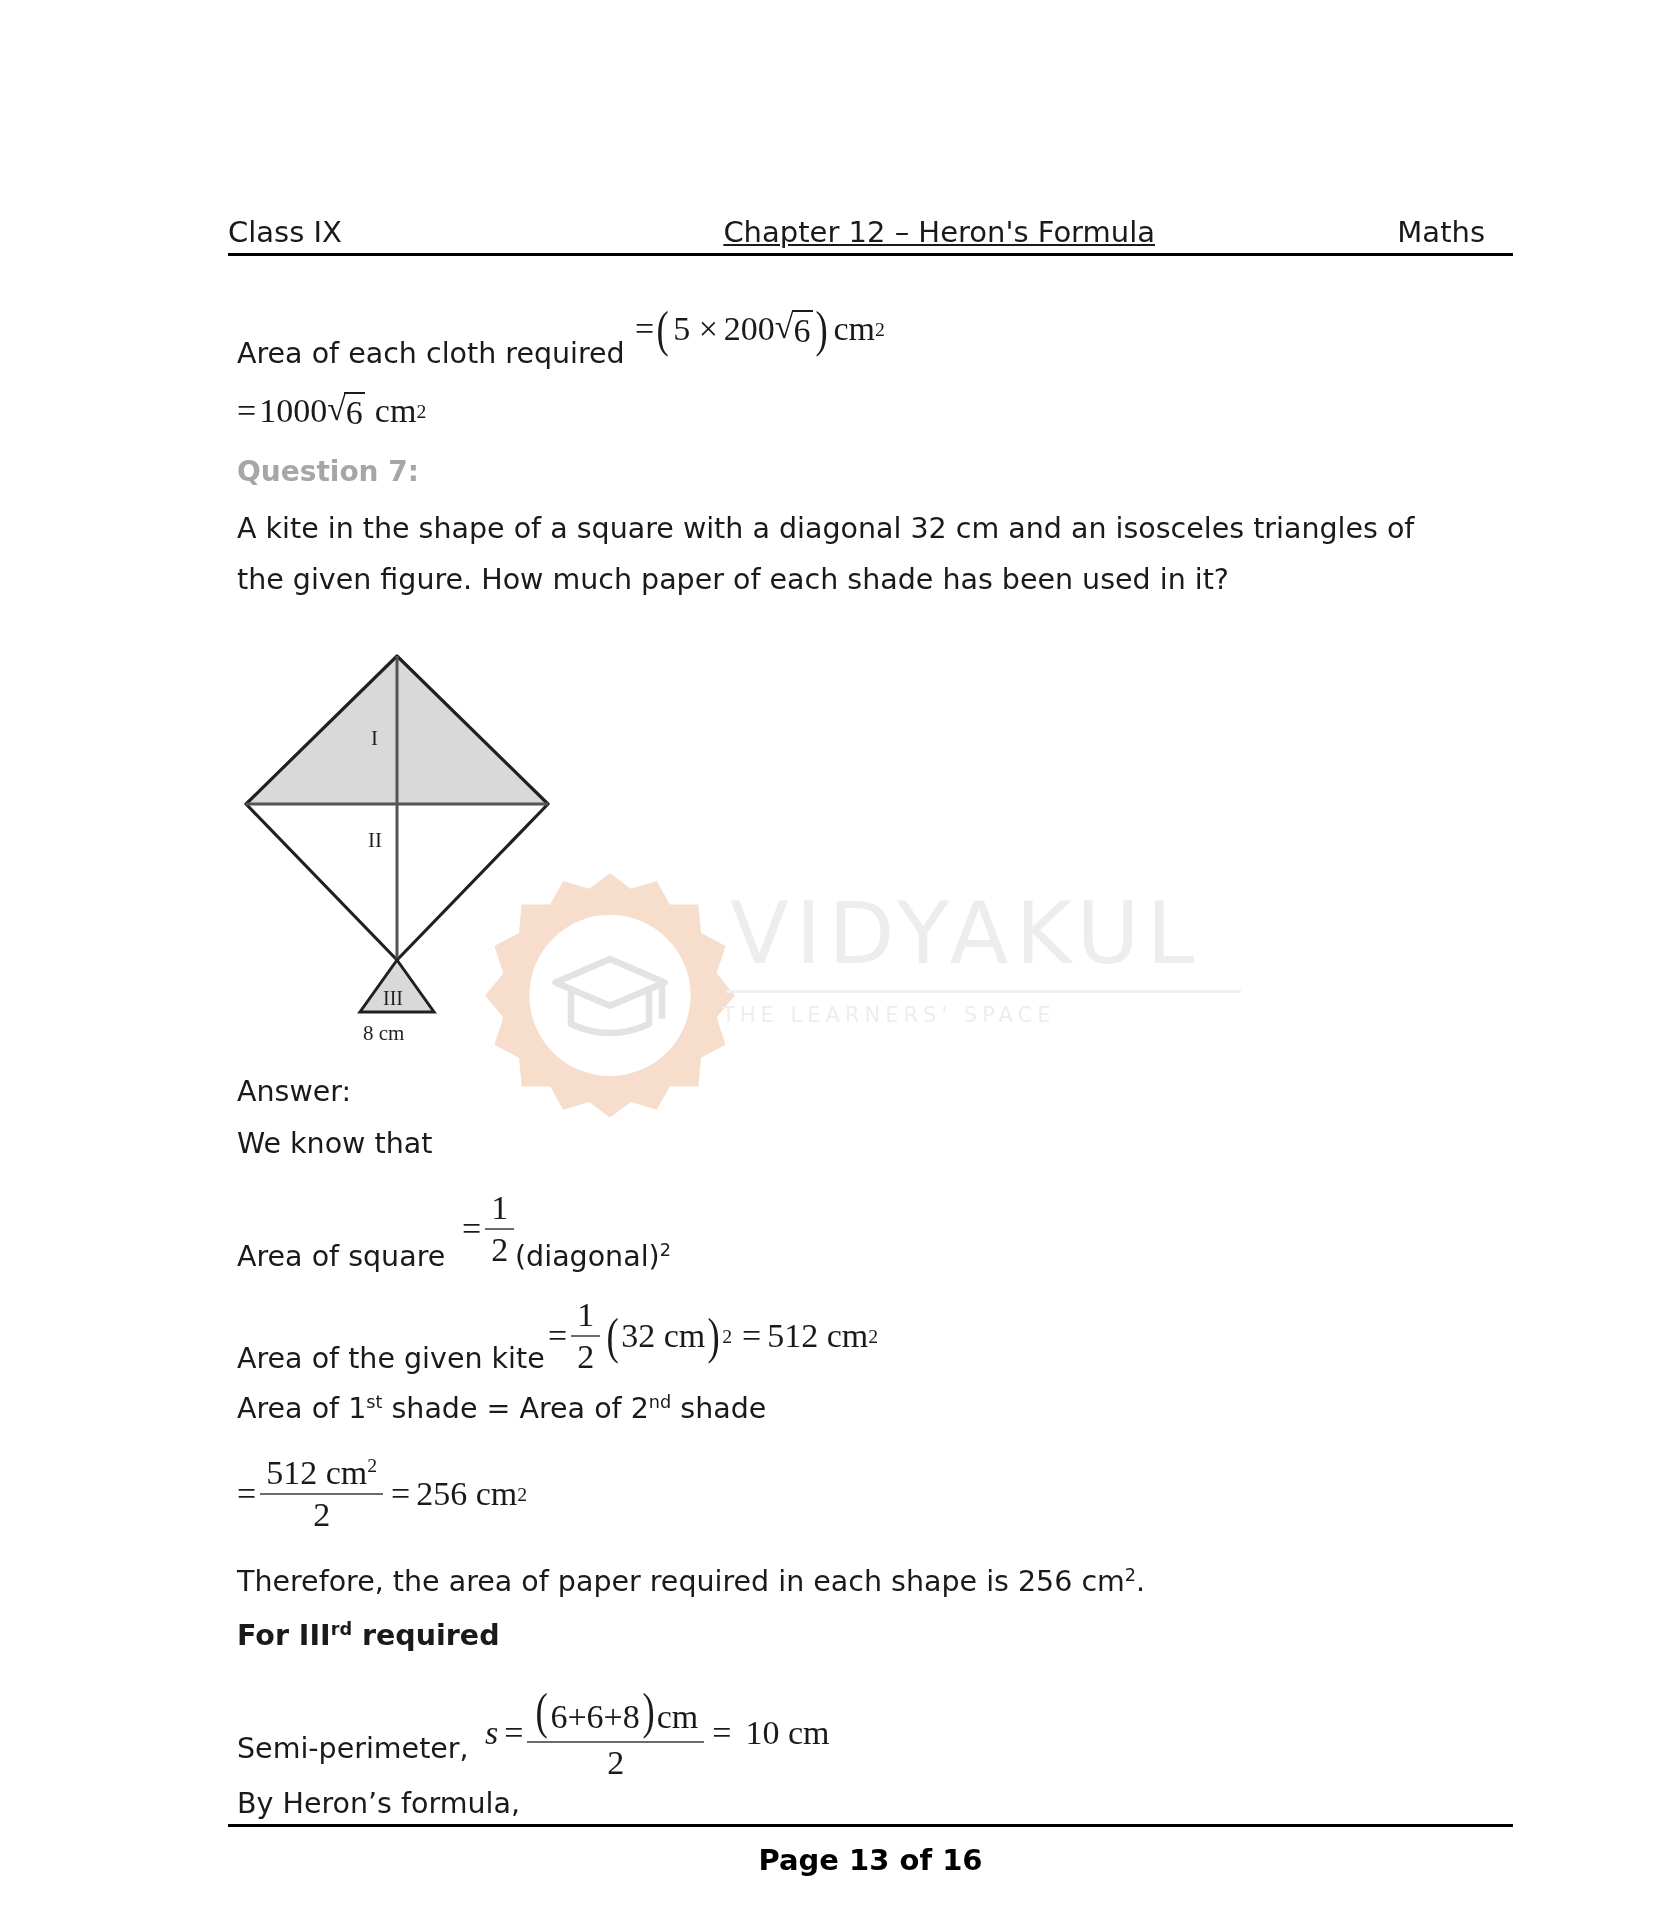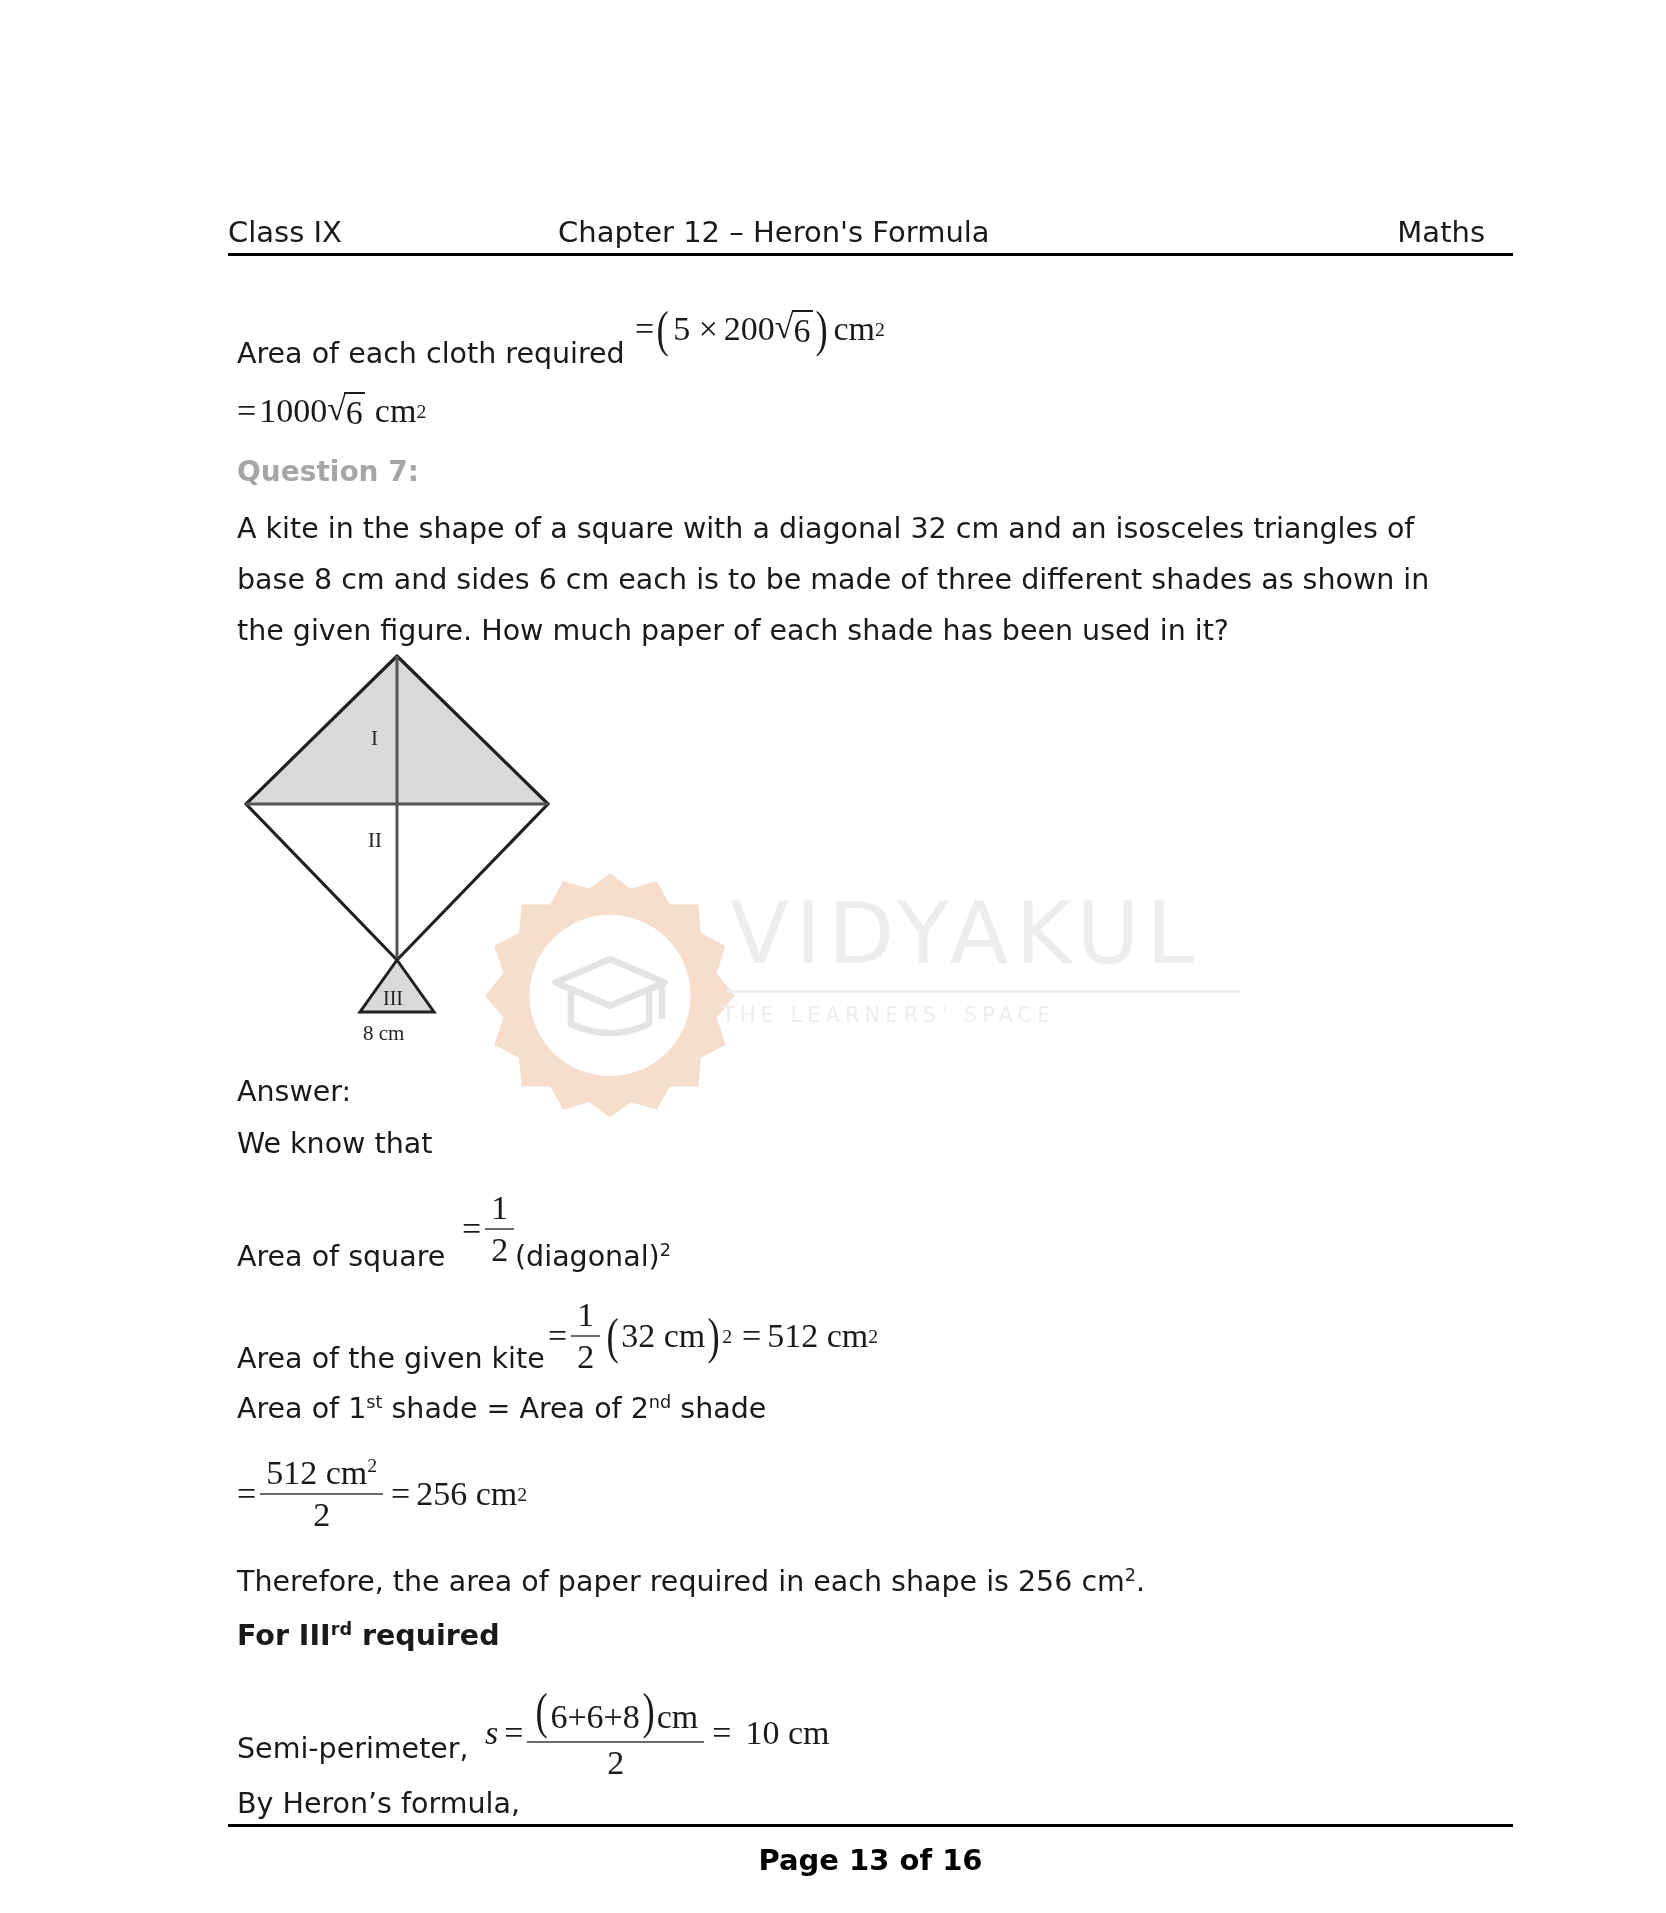--- a/index.html
+++ b/index.html
@@ -77,21 +77,21 @@
     top: 215px;
     width: 1285px;
     display: flex;
     align-items: flex-end;
     border-bottom: 3px solid #000;
     padding-bottom: 4px;
     font-size: 29px;
     color: #1a1a1a;
   }
   .hdr-left   { width: 330px; text-align: left; }
-  .hdr-center { flex: 1; text-align: left; }
+  .hdr-center { flex: 1; text-align: right; text-decoration: underline; }
   .hdr-right  { width: 330px; text-align: right; padding-right: 28px; }
 
   
   .doc-footer {
     position: absolute;
     left: 228px;
     top: 1824px;
     width: 1285px;
     border-top: 3px solid #000;
     padding-top: 16px;
@@ -240,21 +240,20 @@
         <span class="rad-body">6</span>
       </span>
       <span style="margin-left:10px;">cm</span>
       <sup class="msup">2</sup>
     </div>
 
     <div class="qlabel" style="left:237px; top:455px;">Question 7:</div>
 
     <div class="para" style="left:237px; top:503px; width:1220px;">
       <span>A kite in the shape of a square with a diagonal 32 cm and an isosceles triangles of</span>
-      <span>base 8 cm and sides 6 cm each is to be made of three different shades as shown in</span>
       <span>the given figure. How much paper of each shade has been used in it?</span>
     </div>
 
     <div class="figure">
       <svg viewBox="0 0 360 420" width="360" height="420" aria-hidden="true">
 
         <polygon points="169,16 320,164 18,164" fill="#d9d9d9" stroke="none"></polygon>
 
         <polygon points="169,16 320,164 169,320 18,164" fill="none" stroke="#231f20" stroke-width="3.2" stroke-linejoin="round"></polygon>
 

